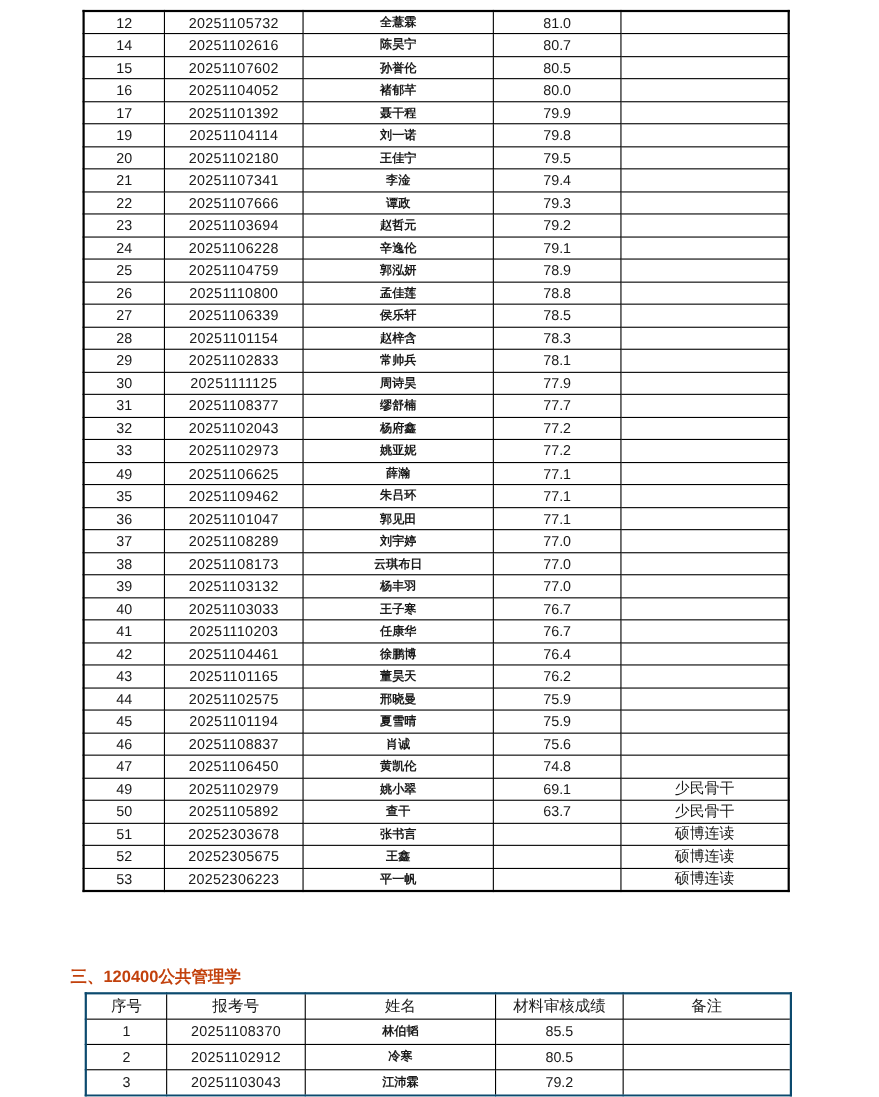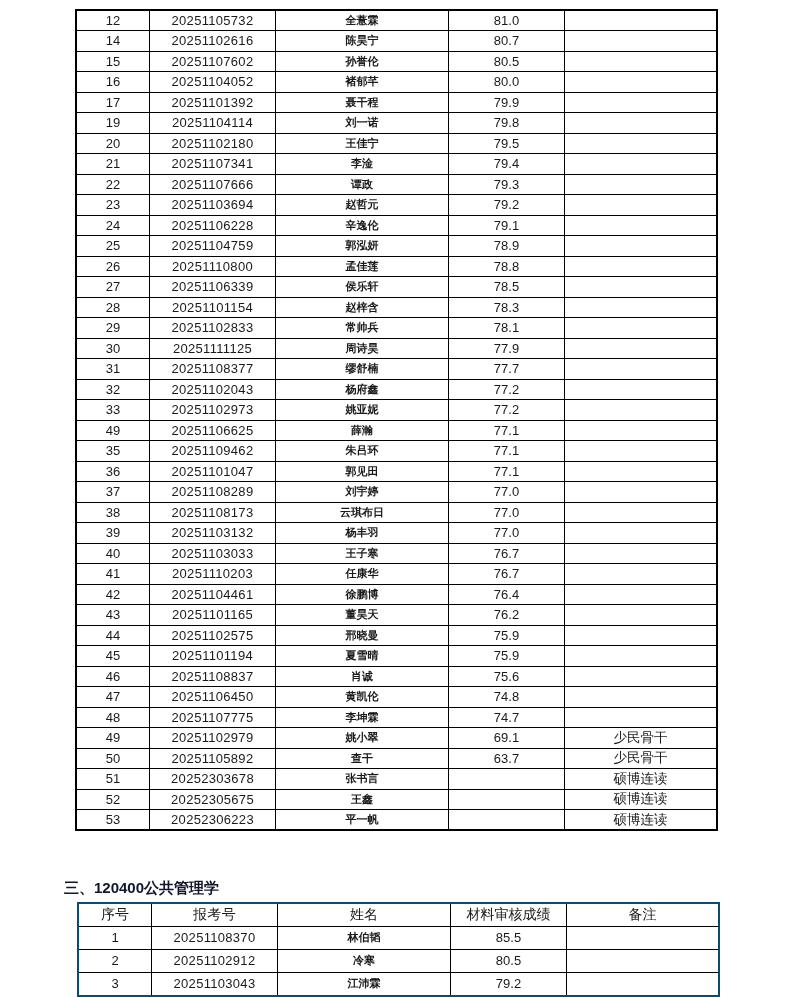--- a/index.html
+++ b/index.html
@@ -53,21 +53,21 @@
   .c2 { width: 172px; font-size: 11px; font-weight: 600; }
   .c3 { width: 115px; font-size: 13px; font-weight: 400; }
   .c4 { width: 151px; font-size: 13.5px; font-weight: 500; }
   .t2 th { font-size: 14px; font-weight: 500; }
   .section-title {
     position: absolute;
     left: 64px;
     top: 879px;
     font-size: 15px;
     font-weight: 700;
-    color: #0f172a;
+    color: #c2410c;
     white-space: nowrap;
   }
 </style>
 </head>
 <body>
 
 <div class="page">
 
   <table class="t1">
     <tbody id="t1-body">
@@ -300,27 +300,20 @@
     <td class="c1">20251108837</td>
     <td class="c2">肖诚</td>
     <td class="c3">75.6</td>
     <td class="c4"></td>
   </tr>
         <tr>
     <td class="c0">47</td>
     <td class="c1">20251106450</td>
     <td class="c2">黄凯伦</td>
     <td class="c3">74.8</td>
-    <td class="c4"></td>
-  </tr>
-        <tr>
-    <td class="c0">48</td>
-    <td class="c1">20251107775</td>
-    <td class="c2">李坤霖</td>
-    <td class="c3">74.7</td>
     <td class="c4"></td>
   </tr>
         <tr>
     <td class="c0">49</td>
     <td class="c1">20251102979</td>
     <td class="c2">姚小翠</td>
     <td class="c3">69.1</td>
     <td class="c4">少民骨干</td>
   </tr>
         <tr>

